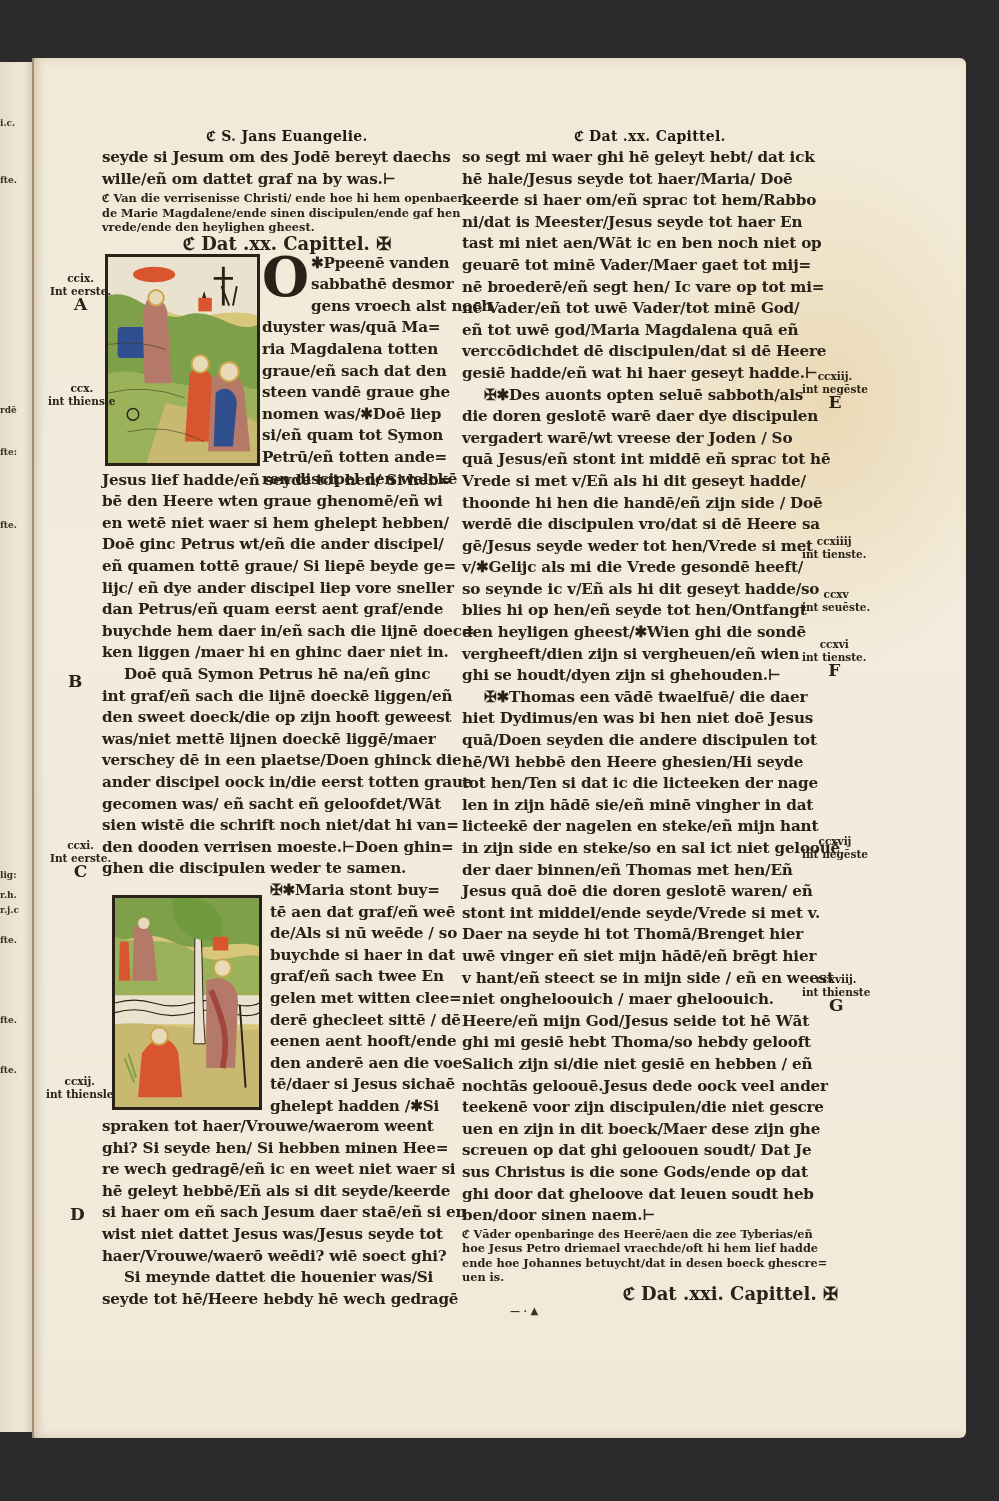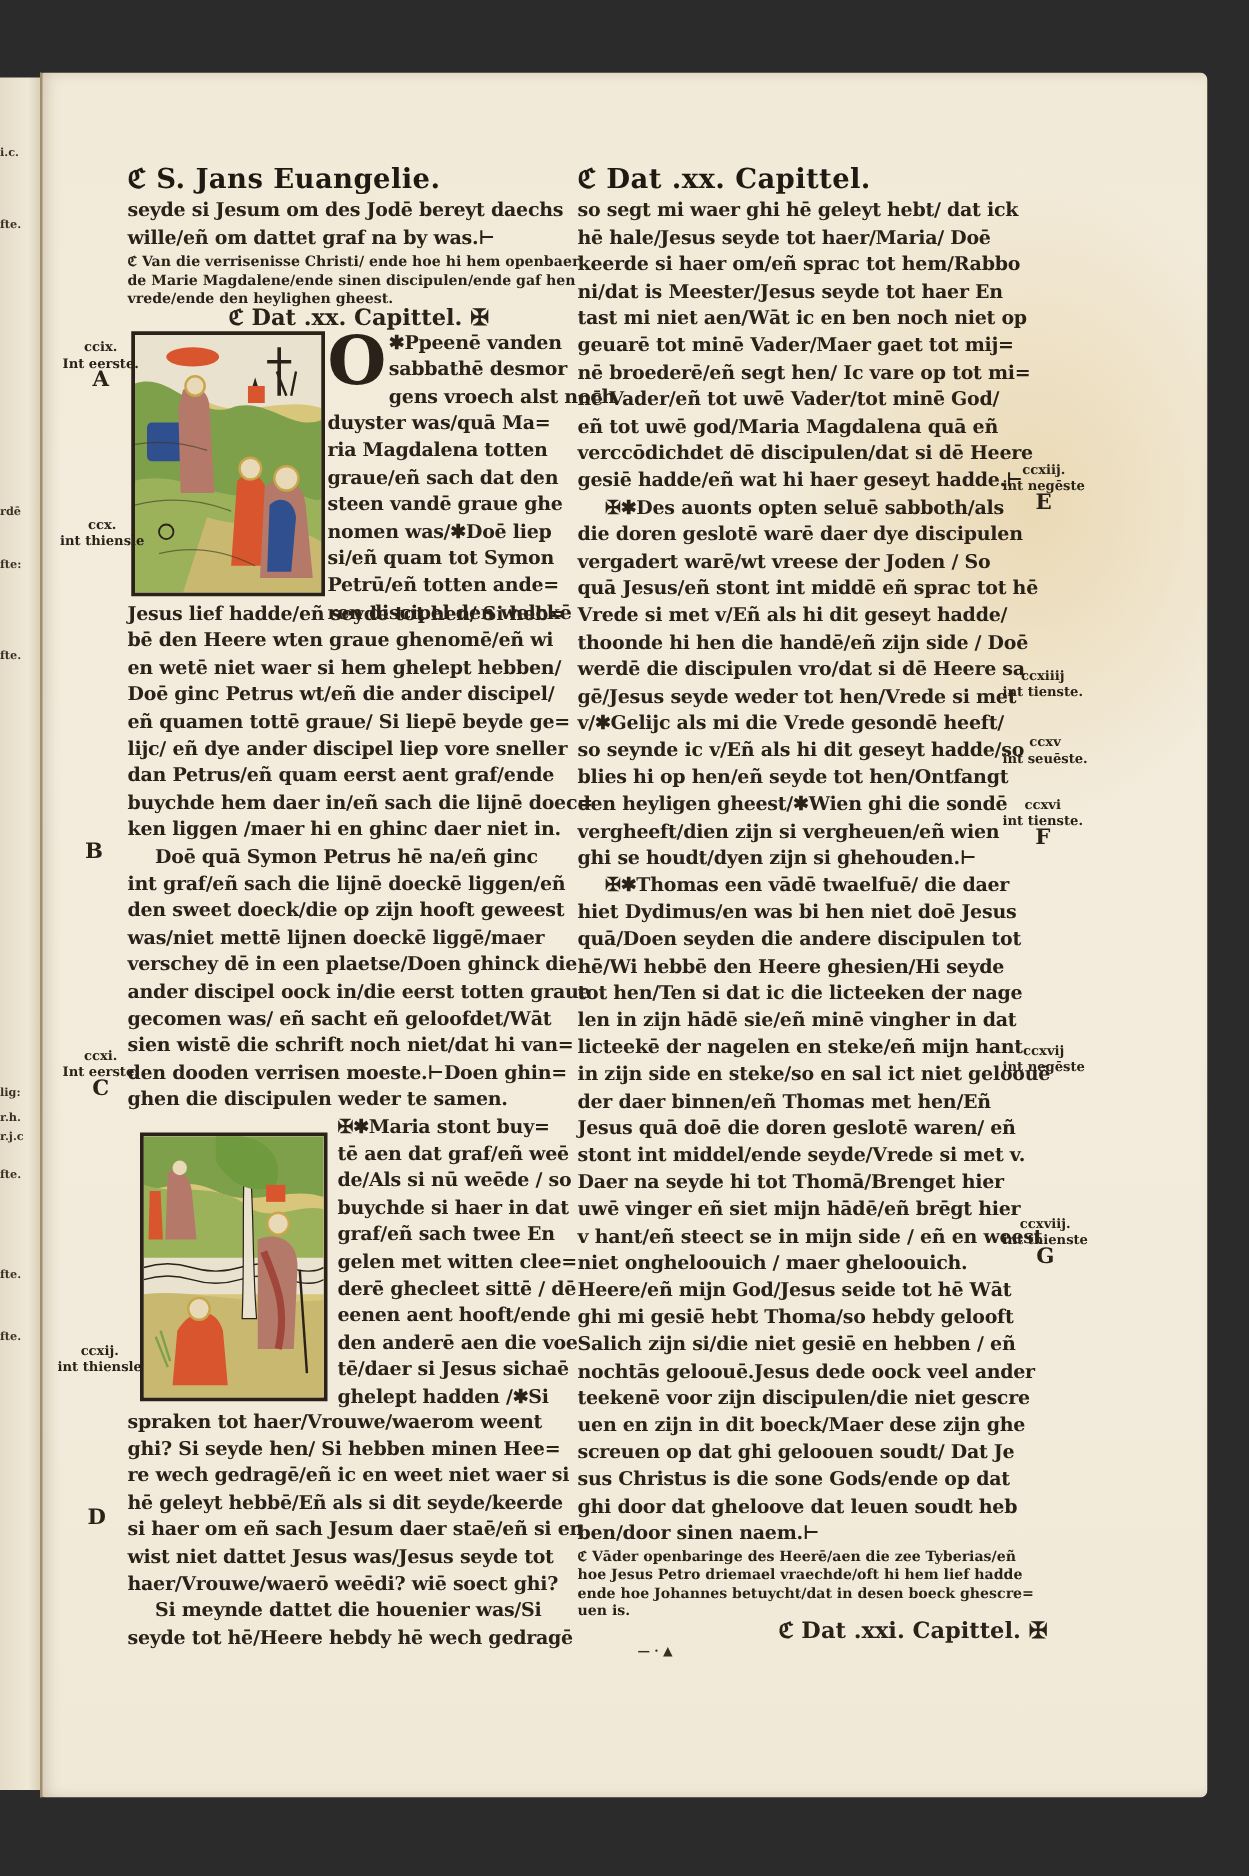--- a/index.html
+++ b/index.html
@@ -23,21 +23,21 @@
       border-radius:4px 6px 6px 4px;
       box-shadow: inset 6px 0 10px rgba(120,100,70,0.25);
     }
     .gutter-line {
       position:absolute; left:0; top:0; width:2px; height:100%; background:#a08e6c;
     }
     .col { position:absolute; color:#2a2118; font-weight:bold; }
     .col-left { left:70px; top:68px; width:370px; }
     .col-right { left:430px; top:68px; width:376px; }
     .header {
-      font-size:22px; font-family:"DejaVu Serif", serif; font-weight:bold;
+      text-align:center; font-size:14px; font-family:"DejaVu Serif", serif; font-weight:bold;
       letter-spacing:0.3px; margin-bottom:2px; color:#1f1912;
     }
     .line { font-size:15.2px; line-height:21.6px; white-space:nowrap; letter-spacing:-0.2px; }
     .small { font-size:11.3px; line-height:14.5px; white-space:nowrap; }
     .chap { text-align:center; font-size:18px; line-height:18px; }
     .indent { padding-left:22px; }
     .wrap-area { position:relative; }
     .woodcut {
       position:absolute; border:3px solid #2a2118; box-sizing:border-box; overflow:hidden;
     }
@@ -203,21 +203,21 @@
         <div class="line">seyde tot hē/Heere hebdy hē wech gedragē</div>
       </div>
   </div>
 
   <div id="lc-notes">
       <div class="margin-note" style="top: 214px; left: 18px;">
         <div>ccix.</div>
         <div>Int eerste.</div>
         <span class="margin-letter">A</span>
       </div>
-      <div class="margin-note" style="top: 356px; left: 16px;">
+      <div class="margin-note" style="top: 324px; left: 16px;">
         <div>ccx.</div>
         <div>int thiensle</div>
       </div>
       <div class="margin-note" style="top: 617px; left: 36px;">
         <span class="margin-letter">B</span>
       </div>
       <div class="margin-note" style="top: 781px; left: 18px;">
         <div>ccxi.</div>
         <div>Int eerste.</div>
         <span class="margin-letter">C</span>

